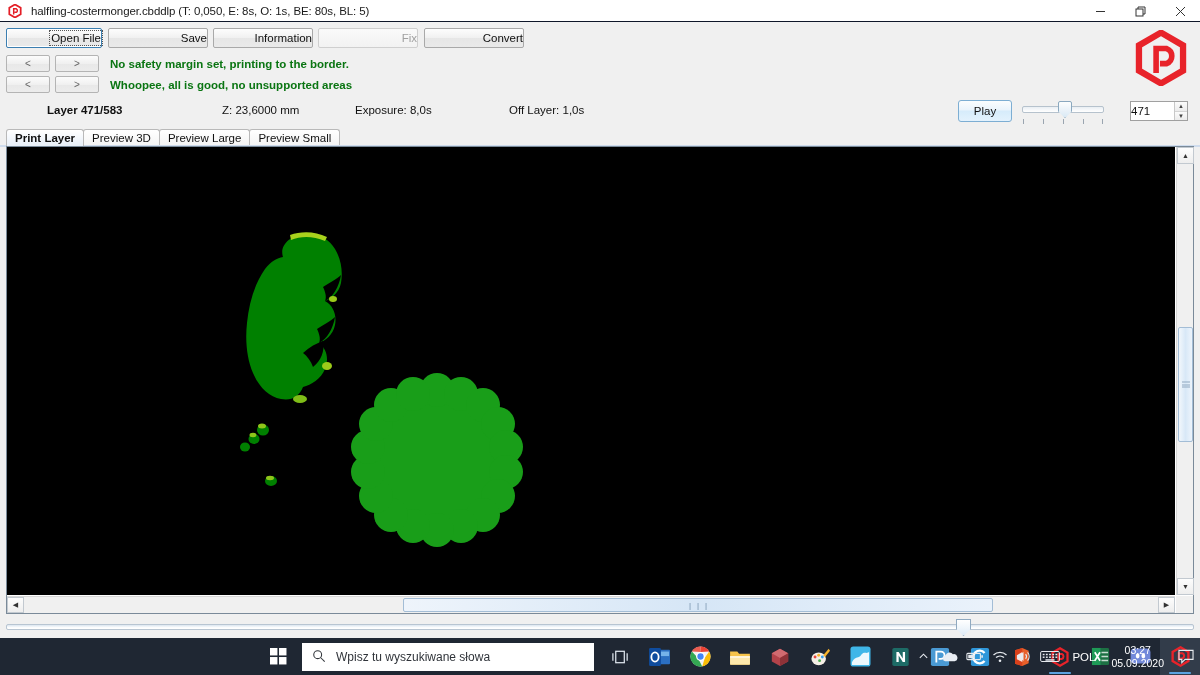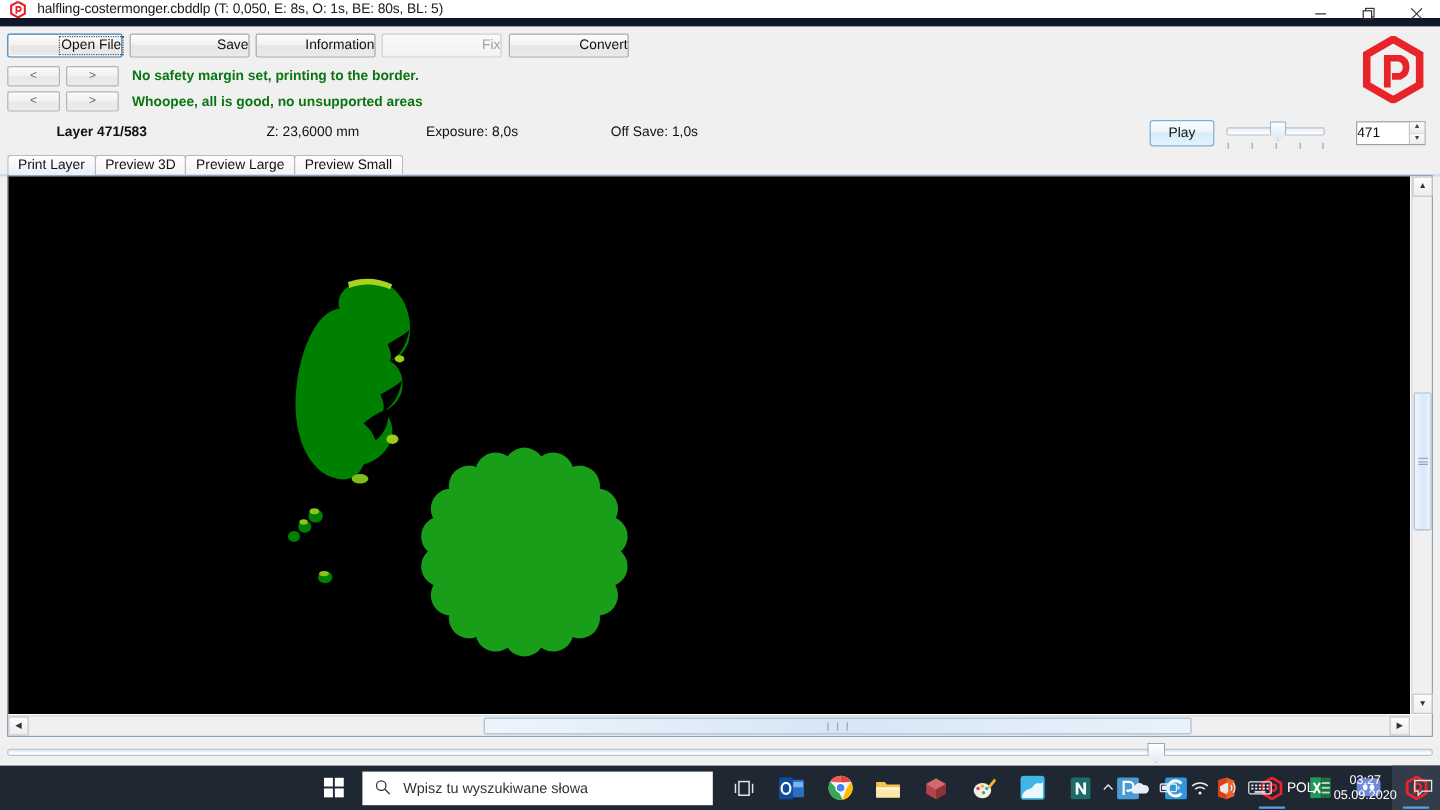--- a/index.html
+++ b/index.html
@@ -15,21 +15,21 @@
     width: 1200px; height: 675px;
     background: #f0f0f0;
   }
 
   
   .titlebar {
     position: absolute; top: 0; left: 0;
     width: 1200px; height: 22px;
     background: #ffffff;
     display: flex; align-items: center;
-    border-bottom: 7px solid #0f172a;
+    border-bottom: 1px solid #0f172a;
   }
   .title-icon { width: 22px; height: 22px; display: flex; align-items: center; justify-content: center; margin-left: 4px; }
   .title-text {
     font-size: 11.5px; color: #1a1a1a;
     margin-left: 5px; white-space: nowrap;
     letter-spacing: -0.1px;
   }
   .wincontrols { position: absolute; right: 0; top: 0; height: 22px; display: flex; }
   .wc {
     width: 40px; height: 22px;
@@ -144,21 +144,21 @@
     display: flex; align-items: center;
     font-size: 11.5px; color: #111;
     background: linear-gradient(180deg,#ffffff 0%, #f4f4f4 100%);
     border: 1px solid #b9b9b9; border-bottom: none;
     border-radius: 3px 3px 0 0;
     margin-right: -1px;
     cursor: default;
   }
   .tab.active {
     background: linear-gradient(180deg,#ffffff 0%, #e7eff8 100%);
-    font-weight: normal;
+    font-weight: bold;
     position: relative; z-index: 3;
   }
   .tabline {
     position: absolute; left: 0; top: 145px; width: 1200px; height: 2px;
     background: #cfdced;
   }
 
   
   .canvaswrap {
     position: absolute; left: 6px; top: 146px;
@@ -321,21 +321,21 @@
     <span>&gt;</span>
   </div>
 
   <div class="msg" style="left:110px;top:58px;">No safety margin set, printing to the border.</div>
   <div class="msg" style="left:110px;top:79px;">Whoopee, all is good, no unsupported areas</div>
 
   <div class="inforow">
     <div class="info bold" style="left:10px;">Layer 471/583</div>
     <div class="info" style="left:185px;">Z: 23,6000 mm</div>
     <div class="info" style="left:318px;">Exposure: 8,0s</div>
-    <div class="info" style="left:472px;">Off Save: 1,0s</div>
+    <div class="info" style="left:472px;">Off Layer: 1,0s</div>
   </div>
 
   <div class="playbtn">
     <span>Play</span>
   </div>
   <div class="hslider">
     <div class="track"></div>
     <div class="thumb"></div>
     <div class="ticks">
       <i style="left:0px"></i>

